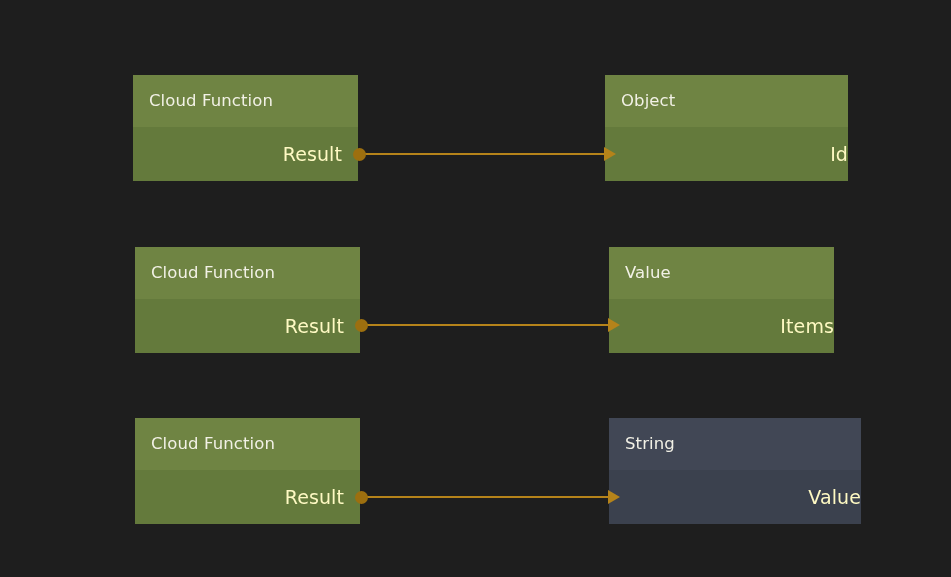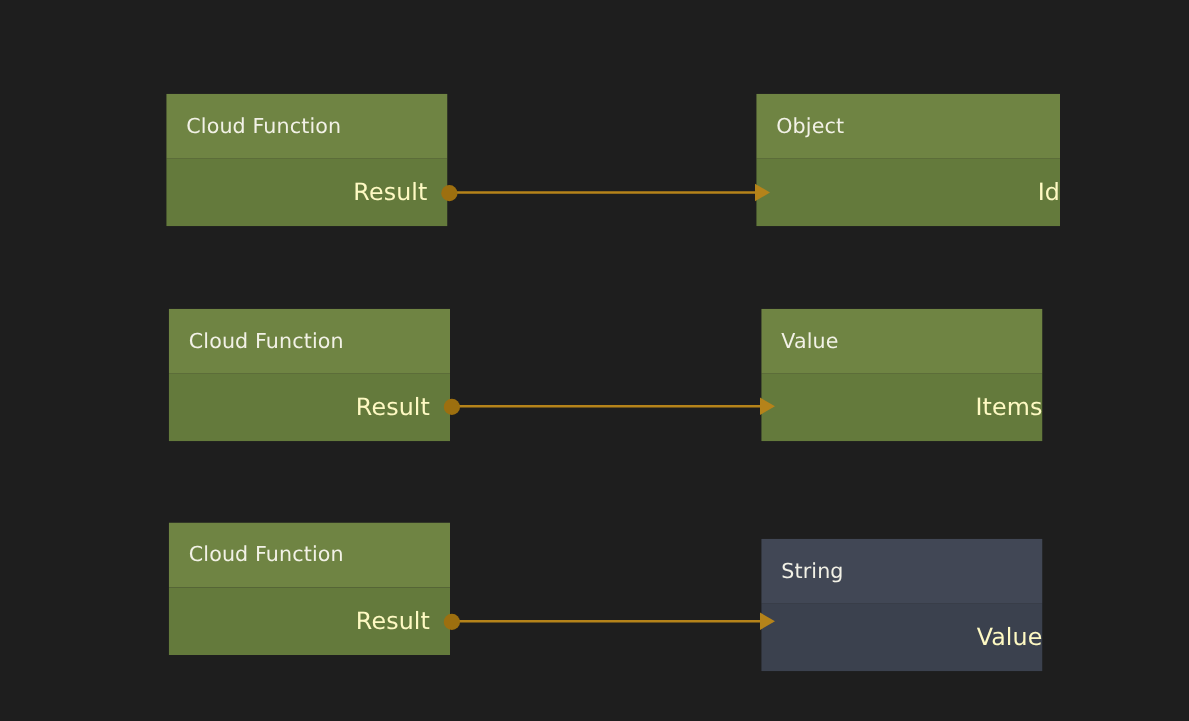--- a/index.html
+++ b/index.html
@@ -139,21 +139,21 @@
 
   <div class="node out theme-green" style="left:135px; top:418px; width:225px; height:106px;">
     <div class="node-header" style="height:52px; padding-left:16px;">
       <span class="node-title">Cloud Function</span>
     </div>
     <div class="node-body" style="padding-right:16px;">
       <span class="port-label">Result</span>
     </div>
   </div>
 
-  <div class="node in theme-slate" style="left:609px; top:431px; width:225px; height:106px;">
+  <div class="node in theme-slate" style="left:609px; top:418px; width:252px; height:106px;">
     <div class="node-header" style="height:52px; padding-left:16px;">
       <span class="node-title">String</span>
     </div>
     <div class="node-body" style="padding-left:6px;">
       <span class="port-label">Value</span>
     </div>
   </div>
 
   <div class="edge-layer">
 

